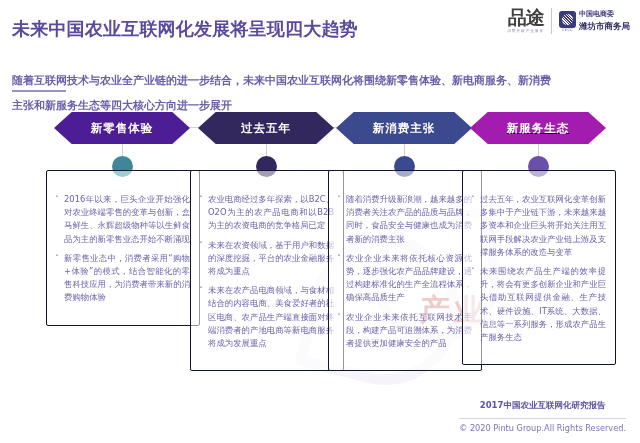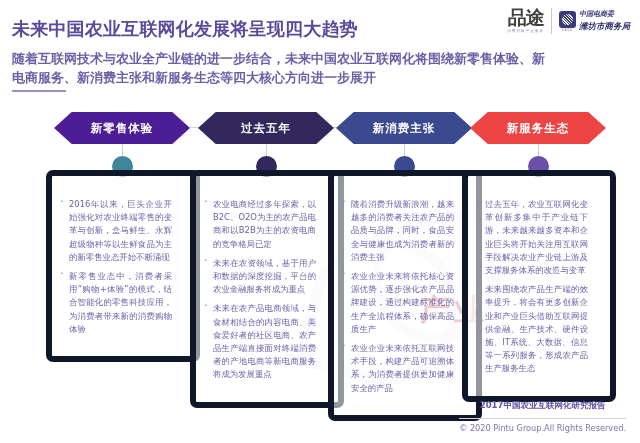--- a/index.html
+++ b/index.html
@@ -45,23 +45,23 @@
   }
 
   
   .title {
     position: absolute; left: 12px; top: 17px;
     font-size: 18px; font-weight: bold;
     color: #5b4a9c; letter-spacing: 0.2px;
     white-space: nowrap;
   }
   .subtitle {
-    position: absolute; left: 12px; top: 49px;
+    position: absolute; left: 12px; top: 68px;
     width: 545px;
-    font-size: 13px; line-height: 19px;
+    font-size: 11px; line-height: 25px;
     color: #6b5fa8; font-weight: bold;
   }
   .sub-rule {
     position: absolute; left: 12px; top: 90px;
     width: 54px; height: 2px; background: #9b8fc9;
   }
 
   
   .logos {
     position: absolute; right: 10px; top: 8px;
@@ -81,21 +81,21 @@
   .logo-right { display: flex; align-items: center; gap: 3px; }
   .logo-mark {
     width: 17px; height: 17px; border-radius: 3px;
     background: #3b3a7c; position: relative; overflow: hidden;
   }
   .logo-mark::after {
     content: ""; position: absolute; left: 3px; top: 3px;
     width: 11px; height: 11px; border-radius: 50%;
     background: repeating-linear-gradient(45deg,#fff 0 1px,#3b3a7c 1px 2px);
   }
-  .logo-txt { line-height: 1.25; font-style: italic; }
+  .logo-txt { line-height: 1.25; }
   .logo-txt .l1 { font-size: 7px; color: #44417e; font-weight: bold; }
   .logo-txt .l2 { font-size: 8.5px; color: #2f2d63; font-weight: bold; margin-top: 2px;}
   .logo-cecc {
     font-size: 3.4px; color: #555; letter-spacing: .5px;
     text-align: center;
   }
 
   
   .flow { position: absolute; left: 0; top: 112px; width: 640px; }
   .col {
@@ -132,24 +132,24 @@
     width: 1px; height: 15px; background: #cfcbe0;
   }
   .dot {
     position: absolute; left: 66px; top: 44px;
     width: 21px; height: 21px; border-radius: 50%;
   }
 
   .card {
     position: absolute; left: 0; top: 58px;
     width: 154px;
-    border: 6px solid #0f172a;
-    border-radius: 7px;
+    border: 1px solid #0f172a;
+    border-radius: 2px;
     background: rgba(255,255,255,0.55);
-    padding: 22px 22px 14px 7px;
+    padding: 22px 9px 14px 7px;
   }
   .bullets { list-style: none; }
   .bullets li {
     position: relative;
     padding-left: 10px;
     margin-bottom: 6px;
     font-size: 8.4px;
     line-height: 13.2px;
     color: #6c62aa;
     text-align: justify;
@@ -250,21 +250,21 @@
       <div class="card">
         <ul class="bullets">
           <li>随着消费升级新浪潮，越来越多的消费者关注农产品的品质与品牌，同时，食品安全与健康也成为消费者新的消费主张</li>
           <li>农业企业未来将依托核心资源优势，逐步强化农产品品牌建设，通过构建标准化的生产全流程体系，确保高品质生产</li>
           <li>农业企业未来依托互联网技术手段，构建产品可追溯体系，为消费者提供更加健康安全的产品</li>
         </ul>
       </div>
     </div>
 
     <div class="col col-3">
-      <div class="hex" style="background: #ef4444;">
+      <div class="hex" style="background: #a21caf; text-decoration: underline;">
         <span>新服务生态</span>
       </div>
       <div class="stem"></div>
       <div class="dot" style="background: rgb(107, 79, 168);"></div>
       <div class="card">
         <ul class="bullets">
           <li>过去五年，农业互联网化变革创新多集中于产业链下游，未来越来越多资本和企业巨头将开始关注用互联网手段解决农业产业链上游及支撑服务体系的改造与变革</li>
           <li>未来围绕农产品生产端的效率提升，将会有更多创新企业和产业巨头借助互联网提供金融、生产技术、硬件设施、IT系统、大数据、信息等一系列服务，形成农产品生产服务生态</li>
         </ul>
       </div>

